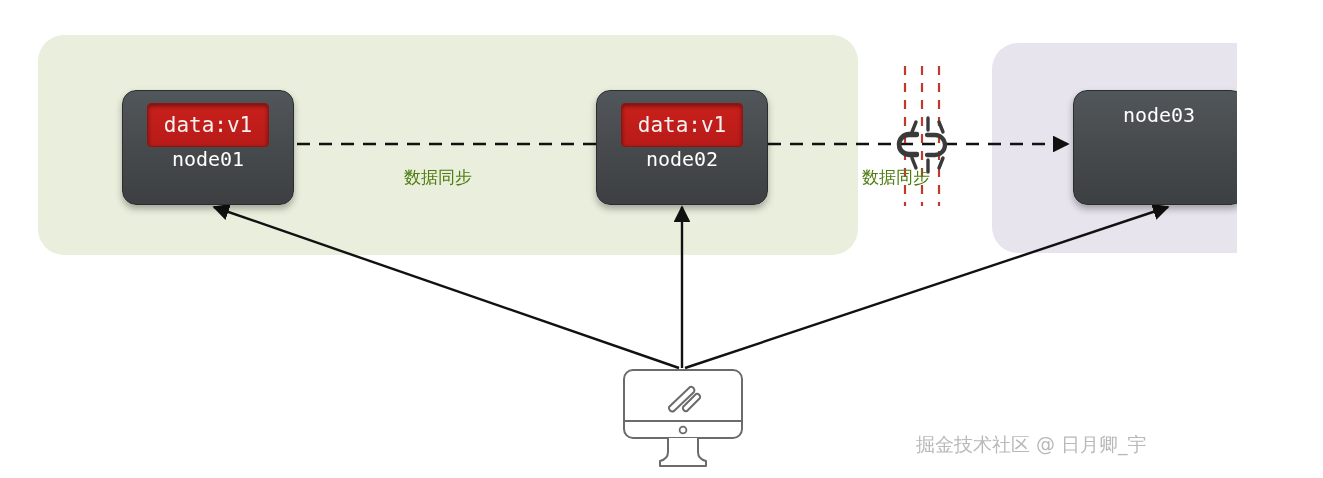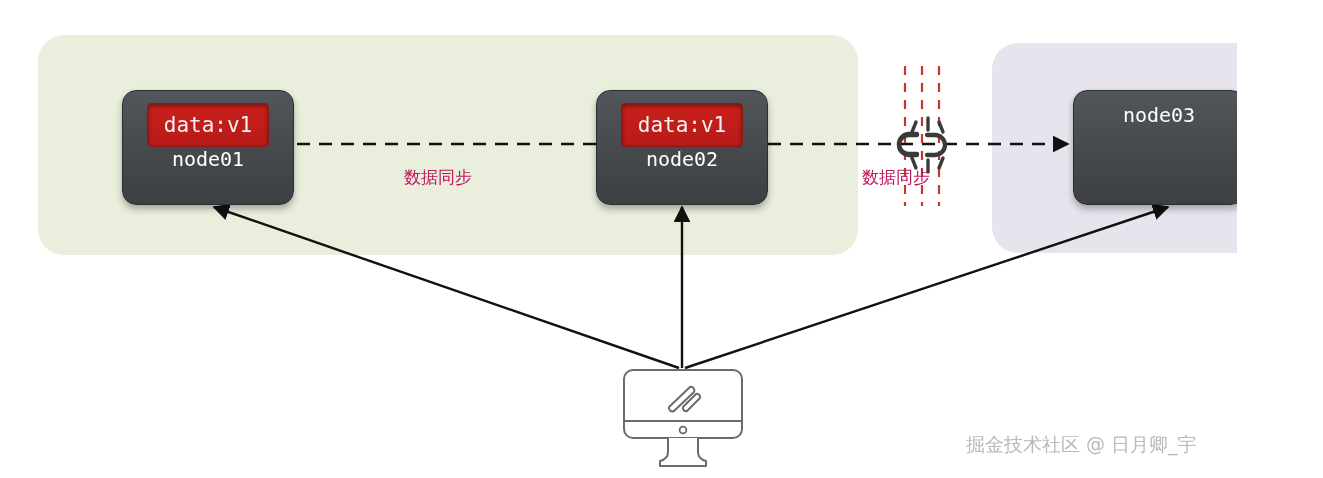--- a/index.html
+++ b/index.html
@@ -71,21 +71,21 @@
     border-radius: 26px;
   }
   .zone-green { background: #eaefdd; }
   .zone-purple { background: #e8e4ee; }
 
   
   .sync-label {
     position: absolute;
     font-family: "DejaVu Sans", "Liberation Sans", sans-serif;
     font-size: 17px;
-    color: #be185d;
+    color: #4d7c0f;
     white-space: nowrap;
   }
   .watermark {
     position: absolute;
     font-family: "DejaVu Sans", "Liberation Sans", sans-serif;
     font-size: 19px;
     color: #b9b9b9;
     white-space: nowrap;
   }
 
@@ -181,15 +181,15 @@
     <div class="node-label">node02</div>
   </div>
 
   <div class="node" style="left:1073px; top:90px; width:172px; height:115px;">
     <div class="node-label">node03</div>
   </div>
 
   <div class="sync-label" style="left:404px; top:166px;">数据同步</div>
   <div class="sync-label" style="left:862px; top:166px;">数据同步</div>
 
-  <div class="watermark" style="left:966px; top:432px;">掘金技术社区 @ 日月卿_宇</div>
+  <div class="watermark" style="left:916px; top:432px;">掘金技术社区 @ 日月卿_宇</div>
 
 </div>
 
 </body></html>

